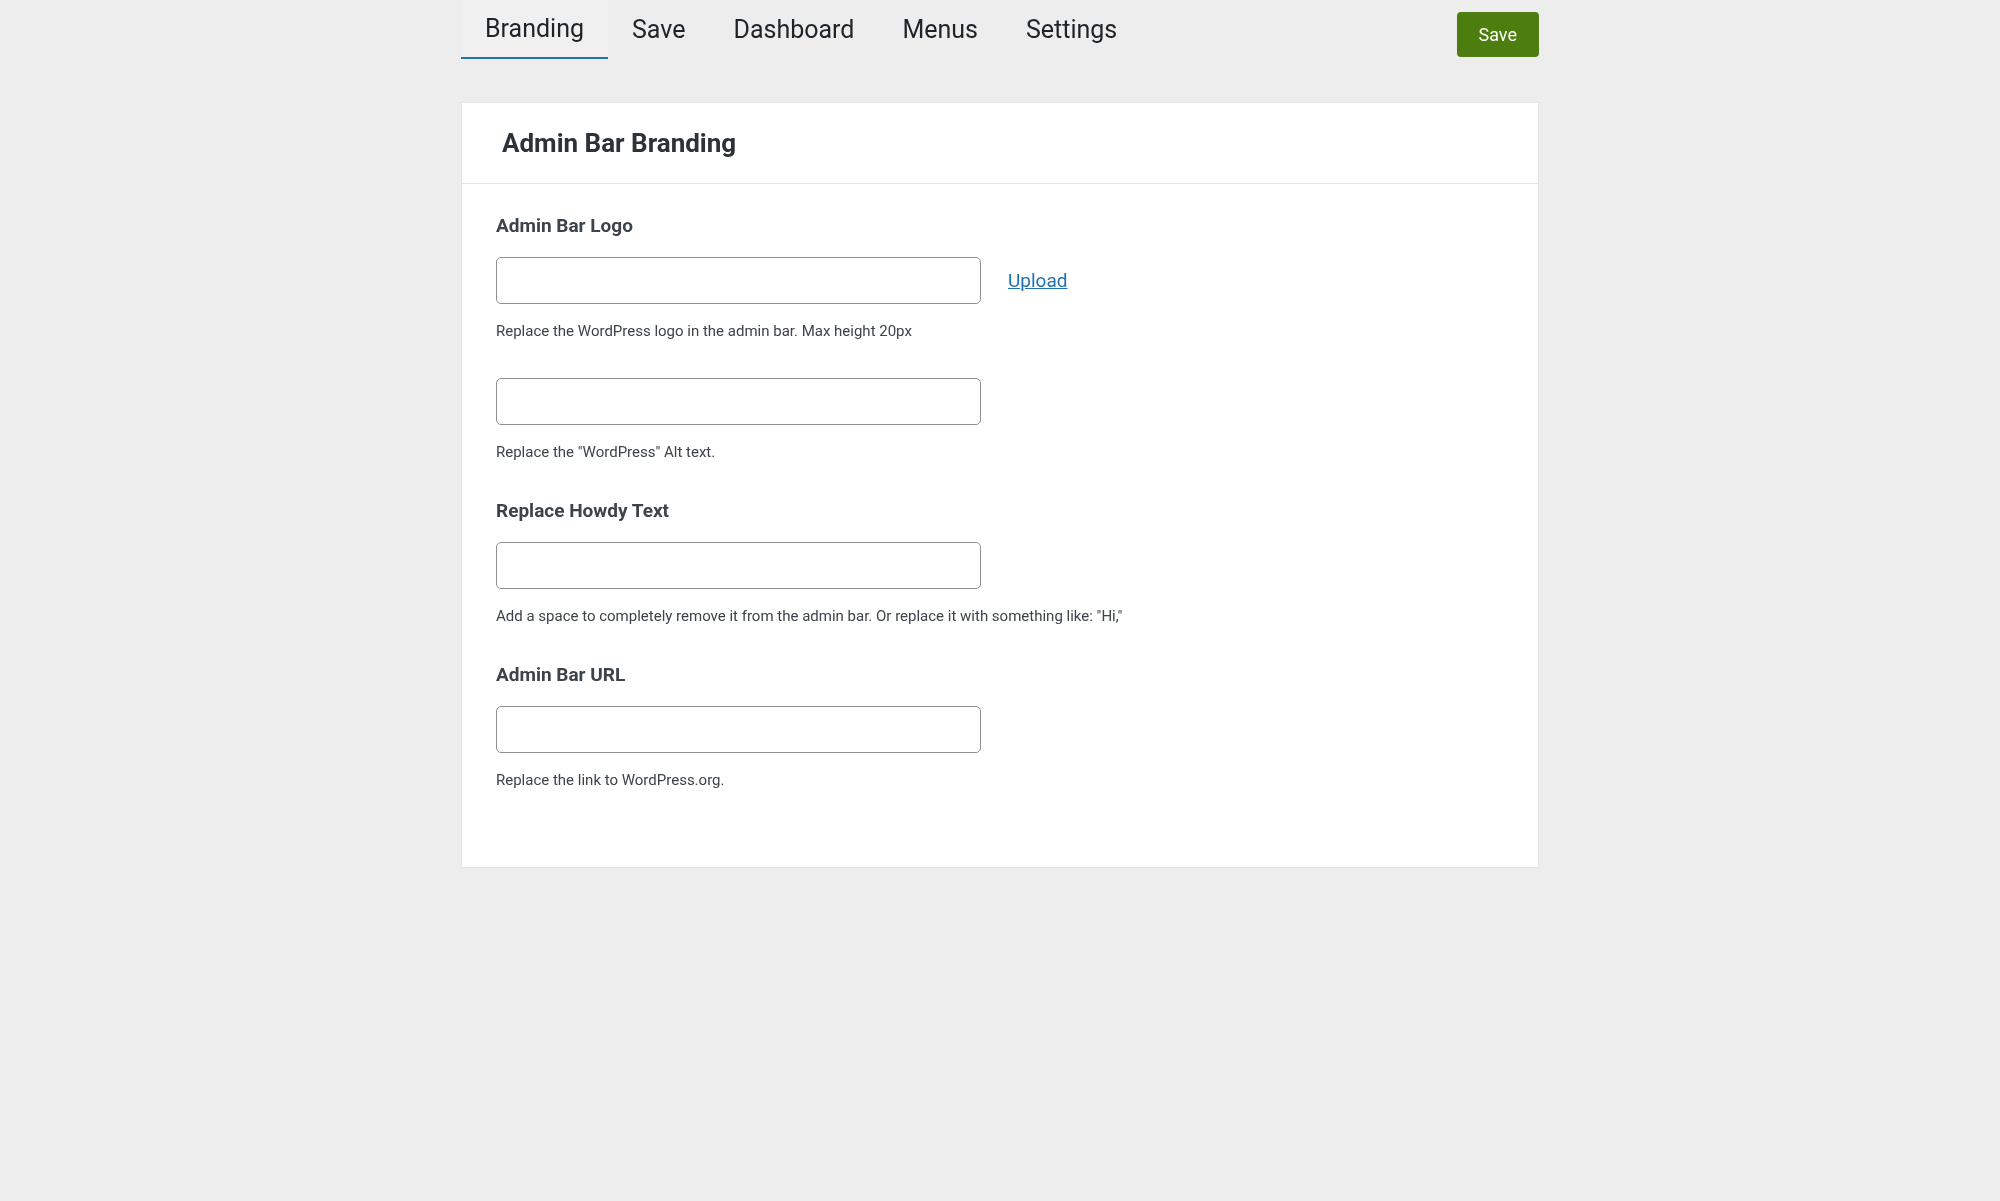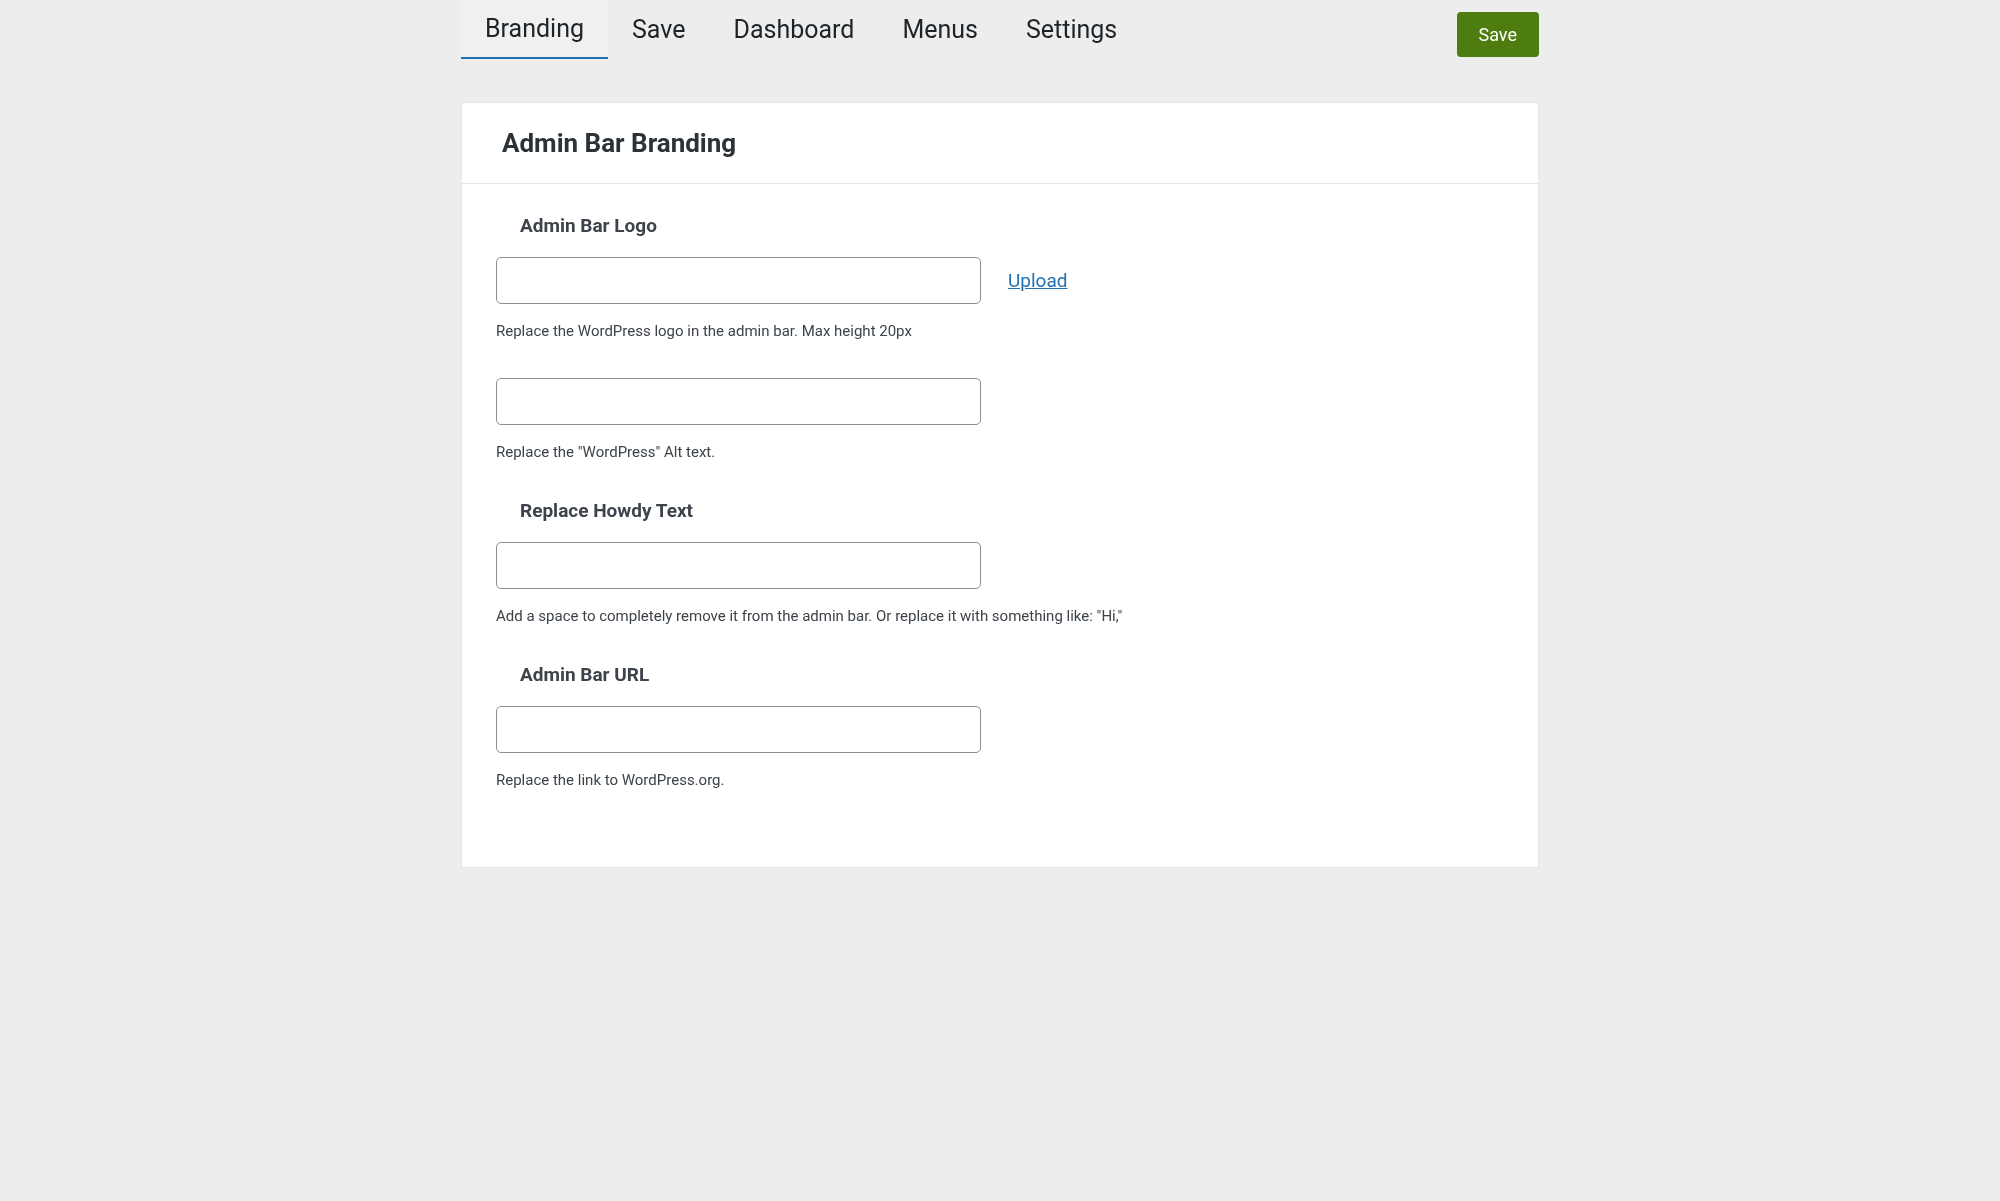--- a/index.html
+++ b/index.html
@@ -71,21 +71,20 @@
     }
     .field-group {
       margin-bottom: 38px;
     }
     .field-label {
       font-size: 19px;
       font-weight: 700;
       color: #3c434a;
       margin-bottom: 20px;
       display: block;
-      margin-left: 24px;
     }
     .field-row {
       display: flex;
       align-items: center;
       gap: 27px;
     }
     .text-input {
       width: 485px;
       height: 47px;
       border: 1px solid #8c8f94;

